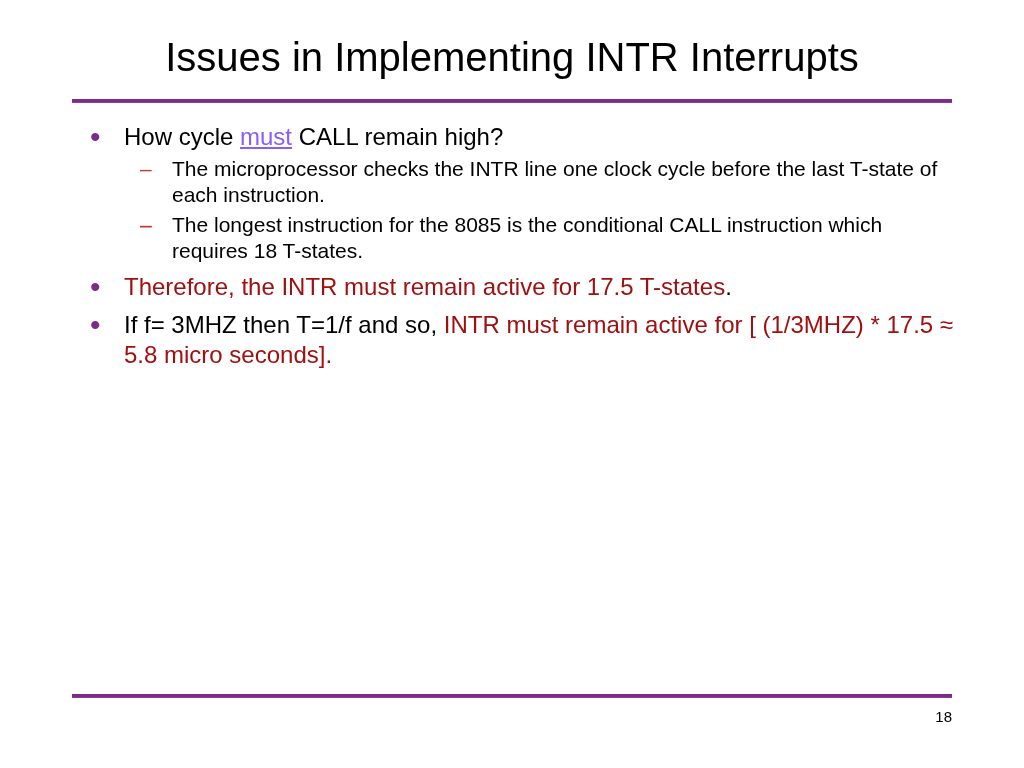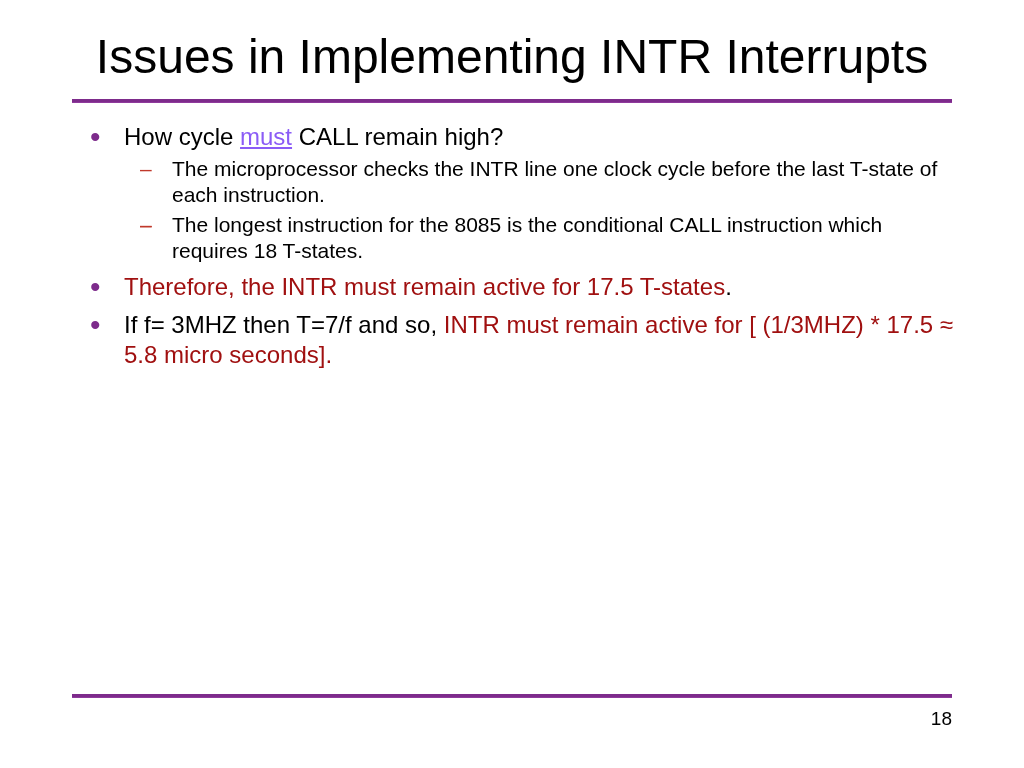--- a/index.html
+++ b/index.html
@@ -21,21 +21,21 @@
     top: 0;
     width: 1024px;
     height: 768px;
   }
   .title {
     position: absolute;
     left: 70px;
     top: 34px;
     width: 884px;
     text-align: center;
-    font-size: 48px;
+    font-size: 40px;
     line-height: 46px;
     color: #000000;
     font-family: "Liberation Sans", sans-serif;
   }
   .rule-top {
     position: absolute;
     left: 72px;
     top: 99px;
     width: 880px;
     height: 0;
@@ -97,21 +97,21 @@
   .gap-top {
     margin-top: 8px;
   }
   .gap-small {
     margin-top: 4px;
   }
   .page-number {
     position: absolute;
     right: 72px;
     top: 708px;
-    font-size: 19px;
+    font-size: 15px;
     color: #000000;
     text-align: right;
     margin-left: 32px;
   }
 </style>
 </head>
 <body>
 
 <div class="slide">
 
@@ -140,21 +140,21 @@
       <span>The longest instruction for the 8085 is the conditional CALL instruction which requires 18 T-states.</span>
     </div>
 
     <div class="l1 gap-top">
       <span class="bullet">•</span>
       <span class="red">Therefore, the INTR must remain active for 17.5    T-states</span><span>.</span>
     </div>
 
     <div class="l1 gap-top">
       <span class="bullet">•</span>
-      <span> If  f= 3MHZ then T=7/f and so, </span><span class="red">INTR must remain active for [ (1/3MHZ) * 17.5 ≈ 5.8 micro seconds].</span>
+      <span> If  f= 3MHZ then T=1/f and so, </span><span class="red">INTR must remain active for [ (1/3MHZ) * 17.5 ≈ 5.8 micro seconds].</span>
     </div>
 
   </div>
 
   <div class="rule-bottom"></div>
 
   <div class="page-number">18</div>
 
 </div>
 

